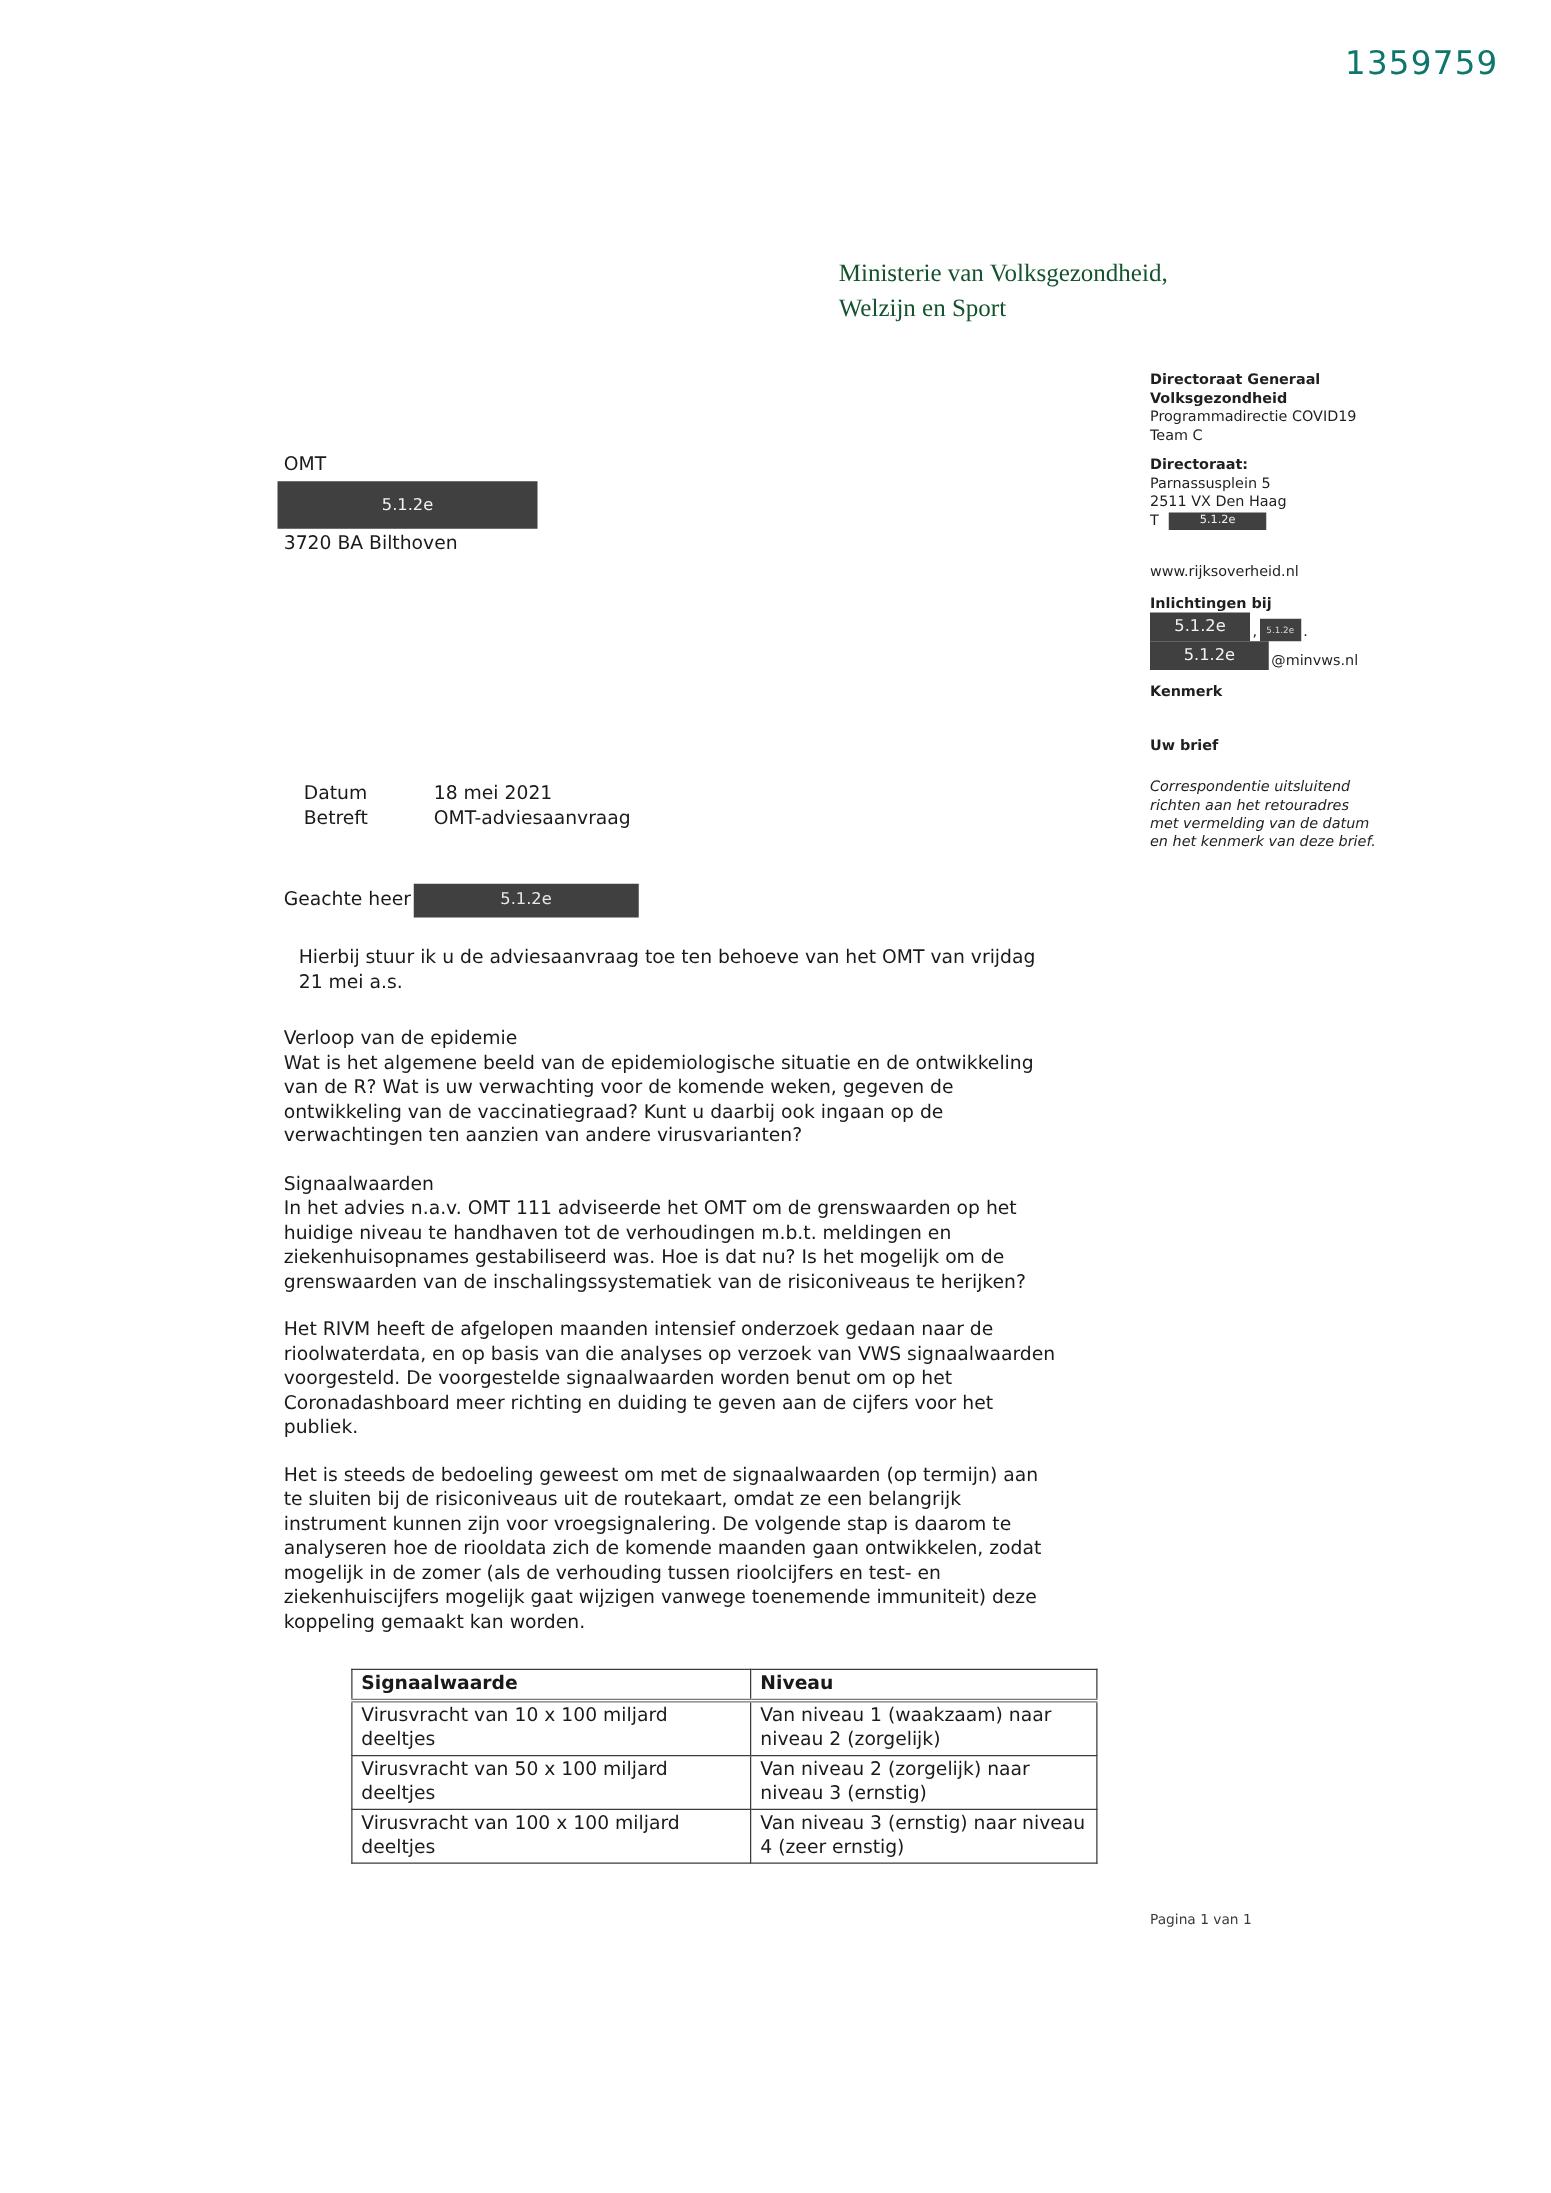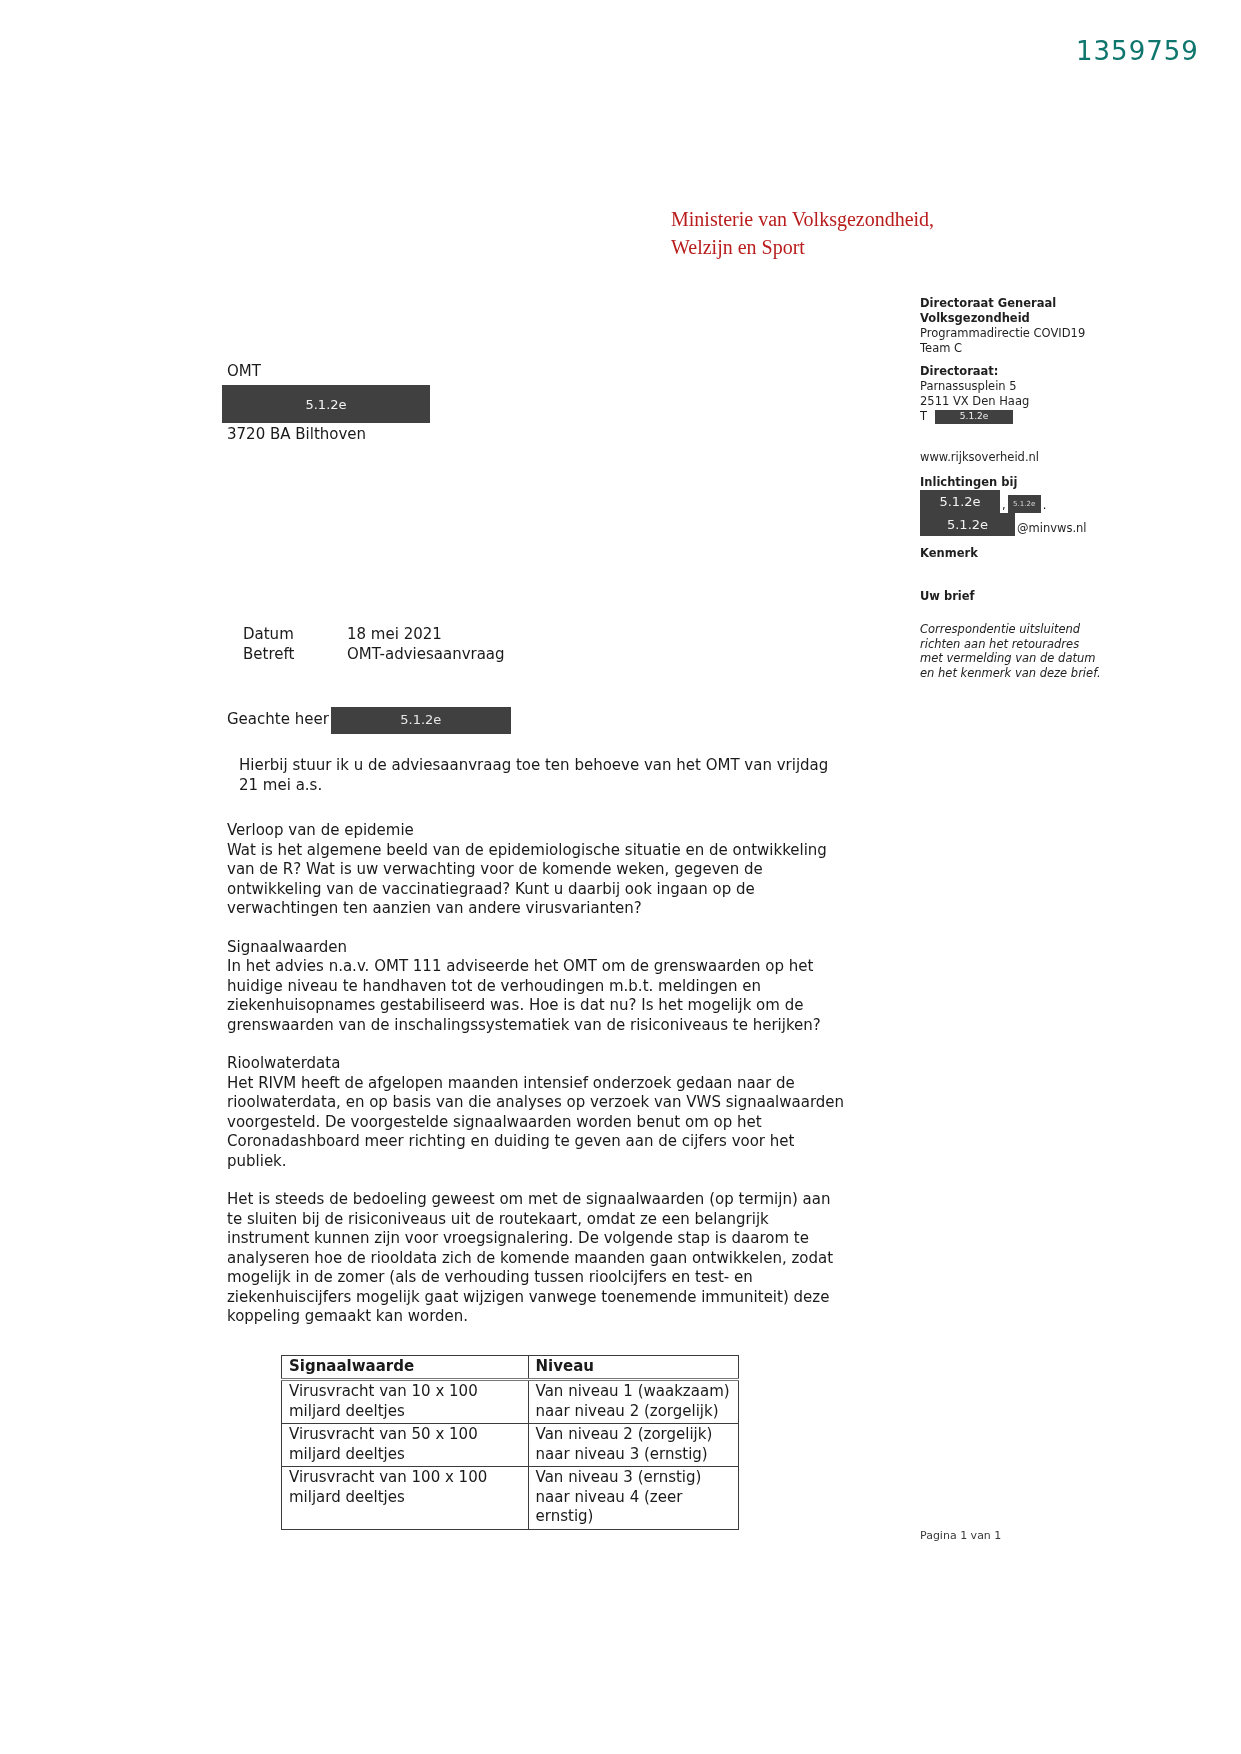--- a/index.html
+++ b/index.html
@@ -2,21 +2,21 @@
 <html><head>
 <meta charset="utf-8">
 <style>
   html,body{margin:0;padding:0;background:#ffffff;}
   .page{
     position:relative;width:1241px;height:1754px;background:#ffffff;
     font-family:"DejaVu Sans","Liberation Sans",sans-serif;color:#1a1a1a;overflow:hidden;
   }
   .docnum{position:absolute;left:1076px;top:36px;font-size:26px;letter-spacing:1px;color:#0f766e;}
   .ministry{position:absolute;left:671px;top:205px;font-family:"Liberation Serif","DejaVu Serif",serif;
-    font-size:20px;line-height:28px;color:#b91c1c;}
+    font-size:20px;line-height:28px;color:#14532d;}
   
   .redact{background:#404040;color:#f2f2f2;display:inline-flex;align-items:center;justify-content:center;
     font-size:13px;vertical-align:middle;}
   
   .recipient{position:absolute;left:227px;top:362px;font-size:15px;line-height:19px;}
   .recipient .addr-redact{display:flex;width:208px;height:38px;margin:4px 0 2px -5px;}
   
   .sidebar{position:absolute;left:920px;top:296px;width:220px;font-size:11.5px;line-height:15px;color:#1f1f1f;}
   .sidebar .b{font-weight:bold;}
   .sidebar .gap8{height:8px;} .sidebar .gap10{height:10px;} .sidebar .gap18{height:18px;}
@@ -33,21 +33,21 @@
   .meta .lbl{width:104px;}
   
   .bodytext{position:absolute;left:227px;top:706px;width:622px;font-size:15px;line-height:19.5px;}
   .salutation{height:28px;display:flex;align-items:center;margin-bottom:22px;}
   .sal-redact{width:180px;height:27px;margin-left:2px;color:#e8e8e8;}
   .para{margin:0 0 19px 0;}
   .intro{margin:0 0 26px 12px;}
   .sect-h{}
   .p5{margin-bottom:28px;}
   
-  table.sig{border-collapse:collapse;margin-left:54px;width:458px;font-size:15px;line-height:19.5px;}
+  table.sig{border-collapse:collapse;margin-left:54px;width:597px;font-size:15px;line-height:19.5px;}
   table.sig td{border:1px solid #3c3c3c;padding:1px 7px 2px 7px;vertical-align:top;}
   table.sig tr.head td{font-weight:bold;border-bottom:3px double #777;}
   table.sig td.c1{width:263px;} table.sig td.c2{width:226px;}
   .footer{position:absolute;left:920px;top:1529px;font-size:11px;color:#3a3a3a;}
 </style>
 </head>
 <body>
 
 <div class="page">
 
@@ -116,21 +116,20 @@
     </div>
 
     <p class="para intro">Hierbij stuur ik u de adviesaanvraag toe ten behoeve van het OMT van vrijdag 21 mei a.s.</p>
 
     <div class="sect-h">Verloop van de epidemie</div>
     <p class="para">Wat is het algemene beeld van de epidemiologische situatie en de ontwikkeling van de R? Wat is uw verwachting voor de komende weken, gegeven de ontwikkeling van de vaccinatiegraad? Kunt u daarbij ook ingaan op de verwachtingen ten aanzien van andere virusvarianten?</p>
 
     <div class="sect-h">Signaalwaarden</div>
     <p class="para">In het advies n.a.v. OMT 111 adviseerde het OMT om de grenswaarden op het huidige niveau te handhaven tot de verhoudingen m.b.t. meldingen en ziekenhuisopnames gestabiliseerd was. Hoe is dat nu? Is het mogelijk om de grenswaarden van de inschalingssystematiek van de risiconiveaus te herijken?</p>
 
-    <div class="sect-h">Rioolwaterdata</div>
     <p class="para">Het RIVM heeft de afgelopen maanden intensief onderzoek gedaan naar de rioolwaterdata, en op basis van die analyses op verzoek van VWS signaalwaarden voorgesteld. De voorgestelde signaalwaarden worden benut om op het Coronadashboard meer richting en duiding te geven aan de cijfers voor het publiek.</p>
     <p class="para p5">Het is steeds de bedoeling geweest om met de signaalwaarden (op termijn) aan te sluiten bij de risiconiveaus uit de routekaart, omdat ze een belangrijk instrument kunnen zijn voor vroegsignalering. De volgende stap is daarom te analyseren hoe de riooldata zich de komende maanden gaan ontwikkelen, zodat mogelijk in de zomer (als de verhouding tussen rioolcijfers en test- en ziekenhuiscijfers mogelijk gaat wijzigen vanwege toenemende immuniteit) deze koppeling gemaakt kan worden.</p>
 
     <table class="sig">
       <tbody>
         <tr class="head">
           <td class="c1">Signaalwaarde</td>
           <td class="c2">Niveau</td>
         </tr>
         <tr>

